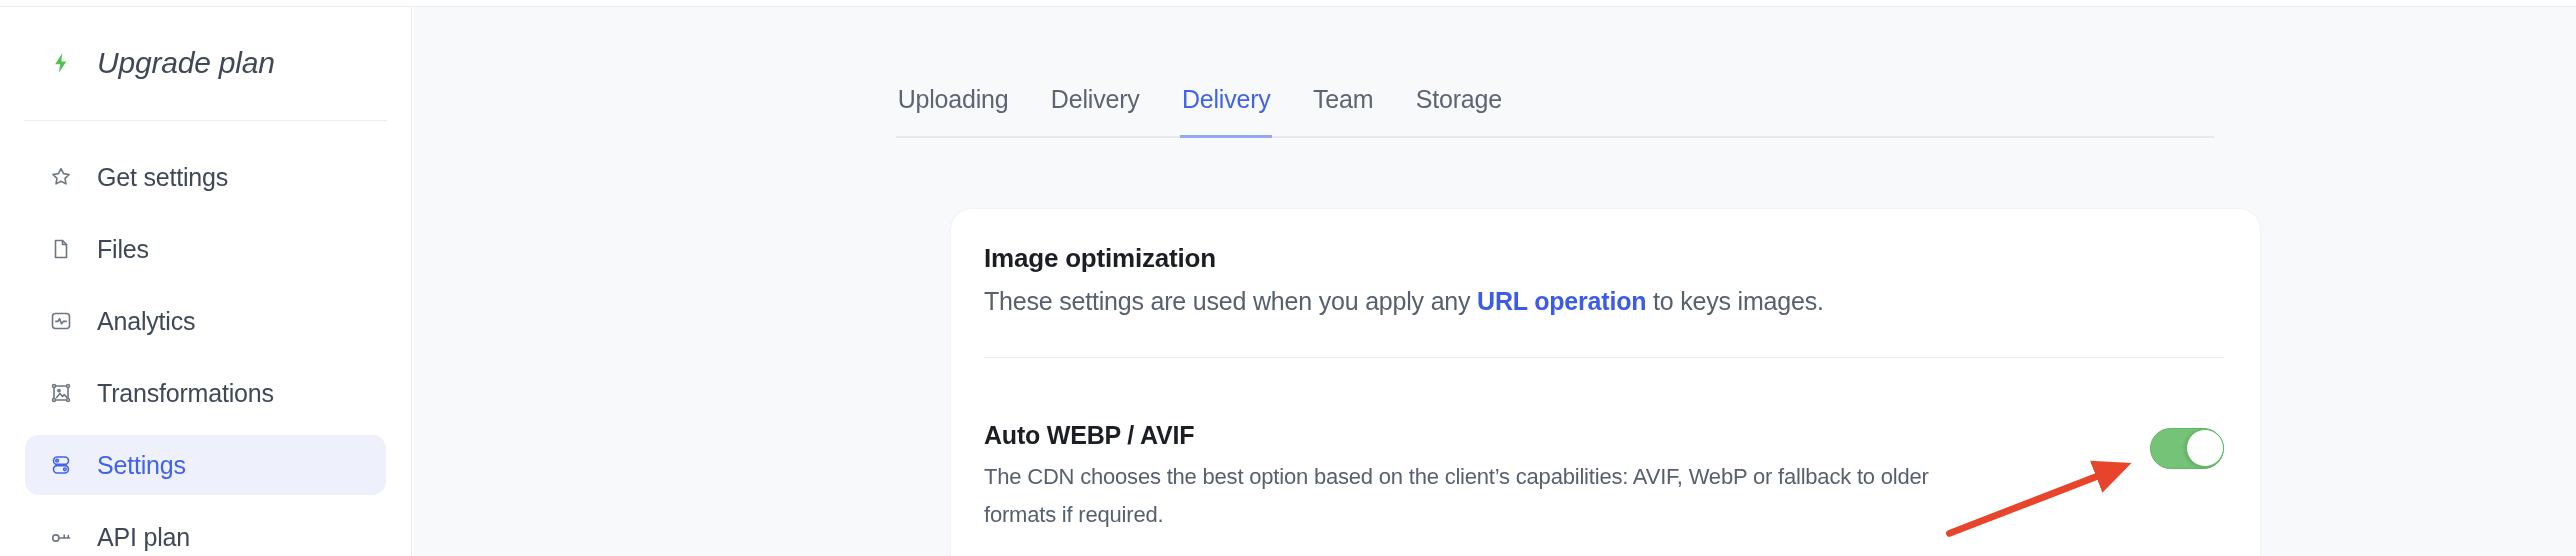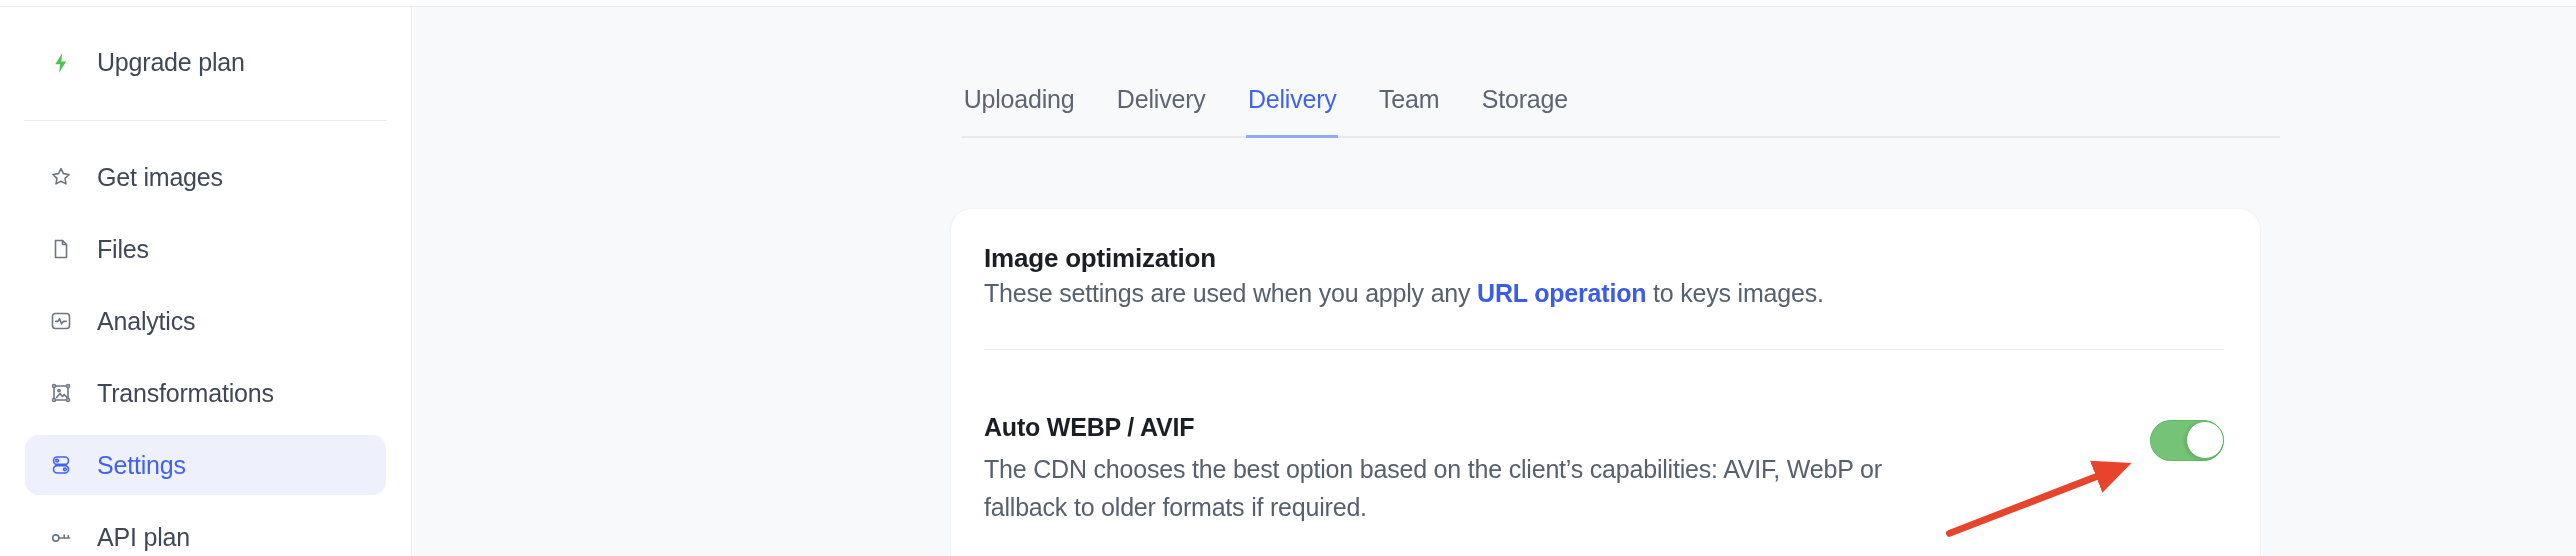--- a/index.html
+++ b/index.html
@@ -26,52 +26,52 @@
     background:#ffffff;
     position:relative;
     letter-spacing:-0.2px;
     color:var(--text-dark);
   }
   
   .topbar{position:absolute;left:0;top:0;width:2576px;height:6.9px;background:#ffffff;border-bottom:1.7px solid var(--border);}
   
   .sidebar{position:absolute;left:0;top:6.9px;width:412px;height:550px;background:#ffffff;border-right:1.7px solid var(--border);}
   .upgrade-item{margin-top:38px;height:36px;display:flex;align-items:center;padding-left:49px;gap:24px;cursor:pointer;}
-  .upgrade-item .label{font-size:25px;line-height:31px;color:var(--text-sidebar);}
+  .upgrade-item .label{font-size:30px;line-height:31px;color:var(--text-sidebar);font-style:italic;}
   .side-divider{border:none;border-top:1.7px solid var(--divider);margin:39px 24px 0 24px;}
   .nav{margin-top:20.6px;}
   .nav-item{position:relative;height:72px;display:flex;align-items:center;margin:0 25px;padding-left:24px;gap:24px;cursor:pointer;}
   .nav-item .label{position:relative;z-index:1;font-size:25px;line-height:31px;color:var(--text-sidebar);}
   .nav-item svg{position:relative;z-index:1;flex:0 0 auto;}
   .nav-item.active::before{content:"";position:absolute;left:0;right:0;top:6px;bottom:6px;background:var(--accent-pill-bg);border-radius:13.7px;}
   .nav-item.active .label{color:var(--accent);font-weight:400;}
   .icon28{width:24px;height:24px;stroke:var(--icon-gray);fill:none;stroke-width:1.6;stroke-linecap:round;stroke-linejoin:round;}
   .nav-item.active .icon28{stroke:var(--accent);}
   
   .main{position:absolute;left:414px;top:6.9px;right:0;bottom:0;background:var(--bg-main);}
   
-  .tabs{position:absolute;left:962px;top:86px;width:1318px;display:flex;gap:39px;}
+  .tabs{position:absolute;left:896px;top:86px;width:1318px;display:flex;gap:39px;}
   .tabs::after{content:"";position:absolute;left:0;right:0;bottom:0;height:1.7px;background:#e7e9ed;}
   .tab{font-size:25px;line-height:26px;color:var(--tab-gray);padding:0 1.7px 26px 1.7px;cursor:pointer;position:relative;white-space:nowrap;}
   .tab.active{color:var(--accent);}
   .tab.active::after{content:"";position:absolute;left:0;right:0;bottom:0;height:3.4px;background:var(--accent-underline);z-index:1;}
   
   .card{position:absolute;left:951px;top:209px;width:1309px;height:412px;background:#ffffff;border-radius:20.6px;
         box-shadow:0 0.9px 2.6px rgba(16,24,40,.05),0 0.9px 1.7px rgba(16,24,40,.04);
         padding:34px 36px 0 33px;}
-  .card-title{font-size:26px;line-height:31px;font-weight:700;color:var(--text-dark);margin-bottom:4px;}
+  .card-title{font-size:26px;line-height:31px;font-weight:700;color:var(--text-dark);margin-bottom:12px;}
   .card-desc{font-size:25px;line-height:31px;color:var(--text-gray);}
   .card-desc a{color:#3b5bea;font-weight:700;text-decoration:none;cursor:pointer;}
   .card hr{border:none;border-top:1.7px solid var(--divider);}
   .hr1{margin-top:40px;}
   .hr2{margin-top:39px;}
   .setting-row{display:flex;justify-content:space-between;align-items:flex-start;padding-top:34px;}
   .setting-text{max-width:987px;margin-top:28px;}
   .setting-label{font-size:25px;line-height:31px;font-weight:700;color:var(--text-dark);}
-  .setting-desc{font-size:25px;line-height:38px;color:var(--text-gray);margin-top:6.9px;}
+  .setting-desc{font-size:22px;line-height:38px;color:var(--text-gray);margin-top:6.9px;}
   
   .toggle{position:relative;width:74px;height:41px;border-radius:20.6px;background:var(--toggle-green);
           border:1.7px solid var(--toggle-green-border);margin-top:36px;cursor:pointer;flex:0 0 auto;}
   .toggle .knob{position:absolute;right:-0.9px;top:0px;width:38px;height:38px;border-radius:50%;background:#ffffff;
                 border:1.7px solid var(--toggle-green-border);box-shadow:-1.7px 0.9px 3.4px rgba(0,0,0,.12);}
   
   .arrow-overlay{position:absolute;left:1915px;top:425px;width:258px;height:129px;pointer-events:none;}
 </style>
 </head>
 <body>
@@ -86,21 +86,21 @@
     <span class="label">Upgrade plan</span>
   </div>
 
   <hr class="side-divider">
 
   <div class="nav">
     <div class="nav-item">
       <svg class="icon28" viewBox="0 0 24 24">
         <path d="M12 3.6 l2.5 5.05 5.55.8 -4.02 3.92 .95 5.53 L12 16.3 l-4.98 2.6 .95-5.53 -4.02-3.92 5.55-.8 z"></path>
       </svg>
-      <span class="label">Get images</span>
+      <span class="label">Get settings</span>
     </div>
     <div class="nav-item">
       <svg class="icon28" viewBox="0 0 24 24">
         <path d="M6.5 3.5 h7 l4 4 v13 h-11 z"></path>
         <path d="M13.5 3.5 v4 h4"></path>
       </svg>
       <span class="label">Files</span>
     </div>
     <div class="nav-item">
       <svg class="icon28" viewBox="0 0 24 24">

